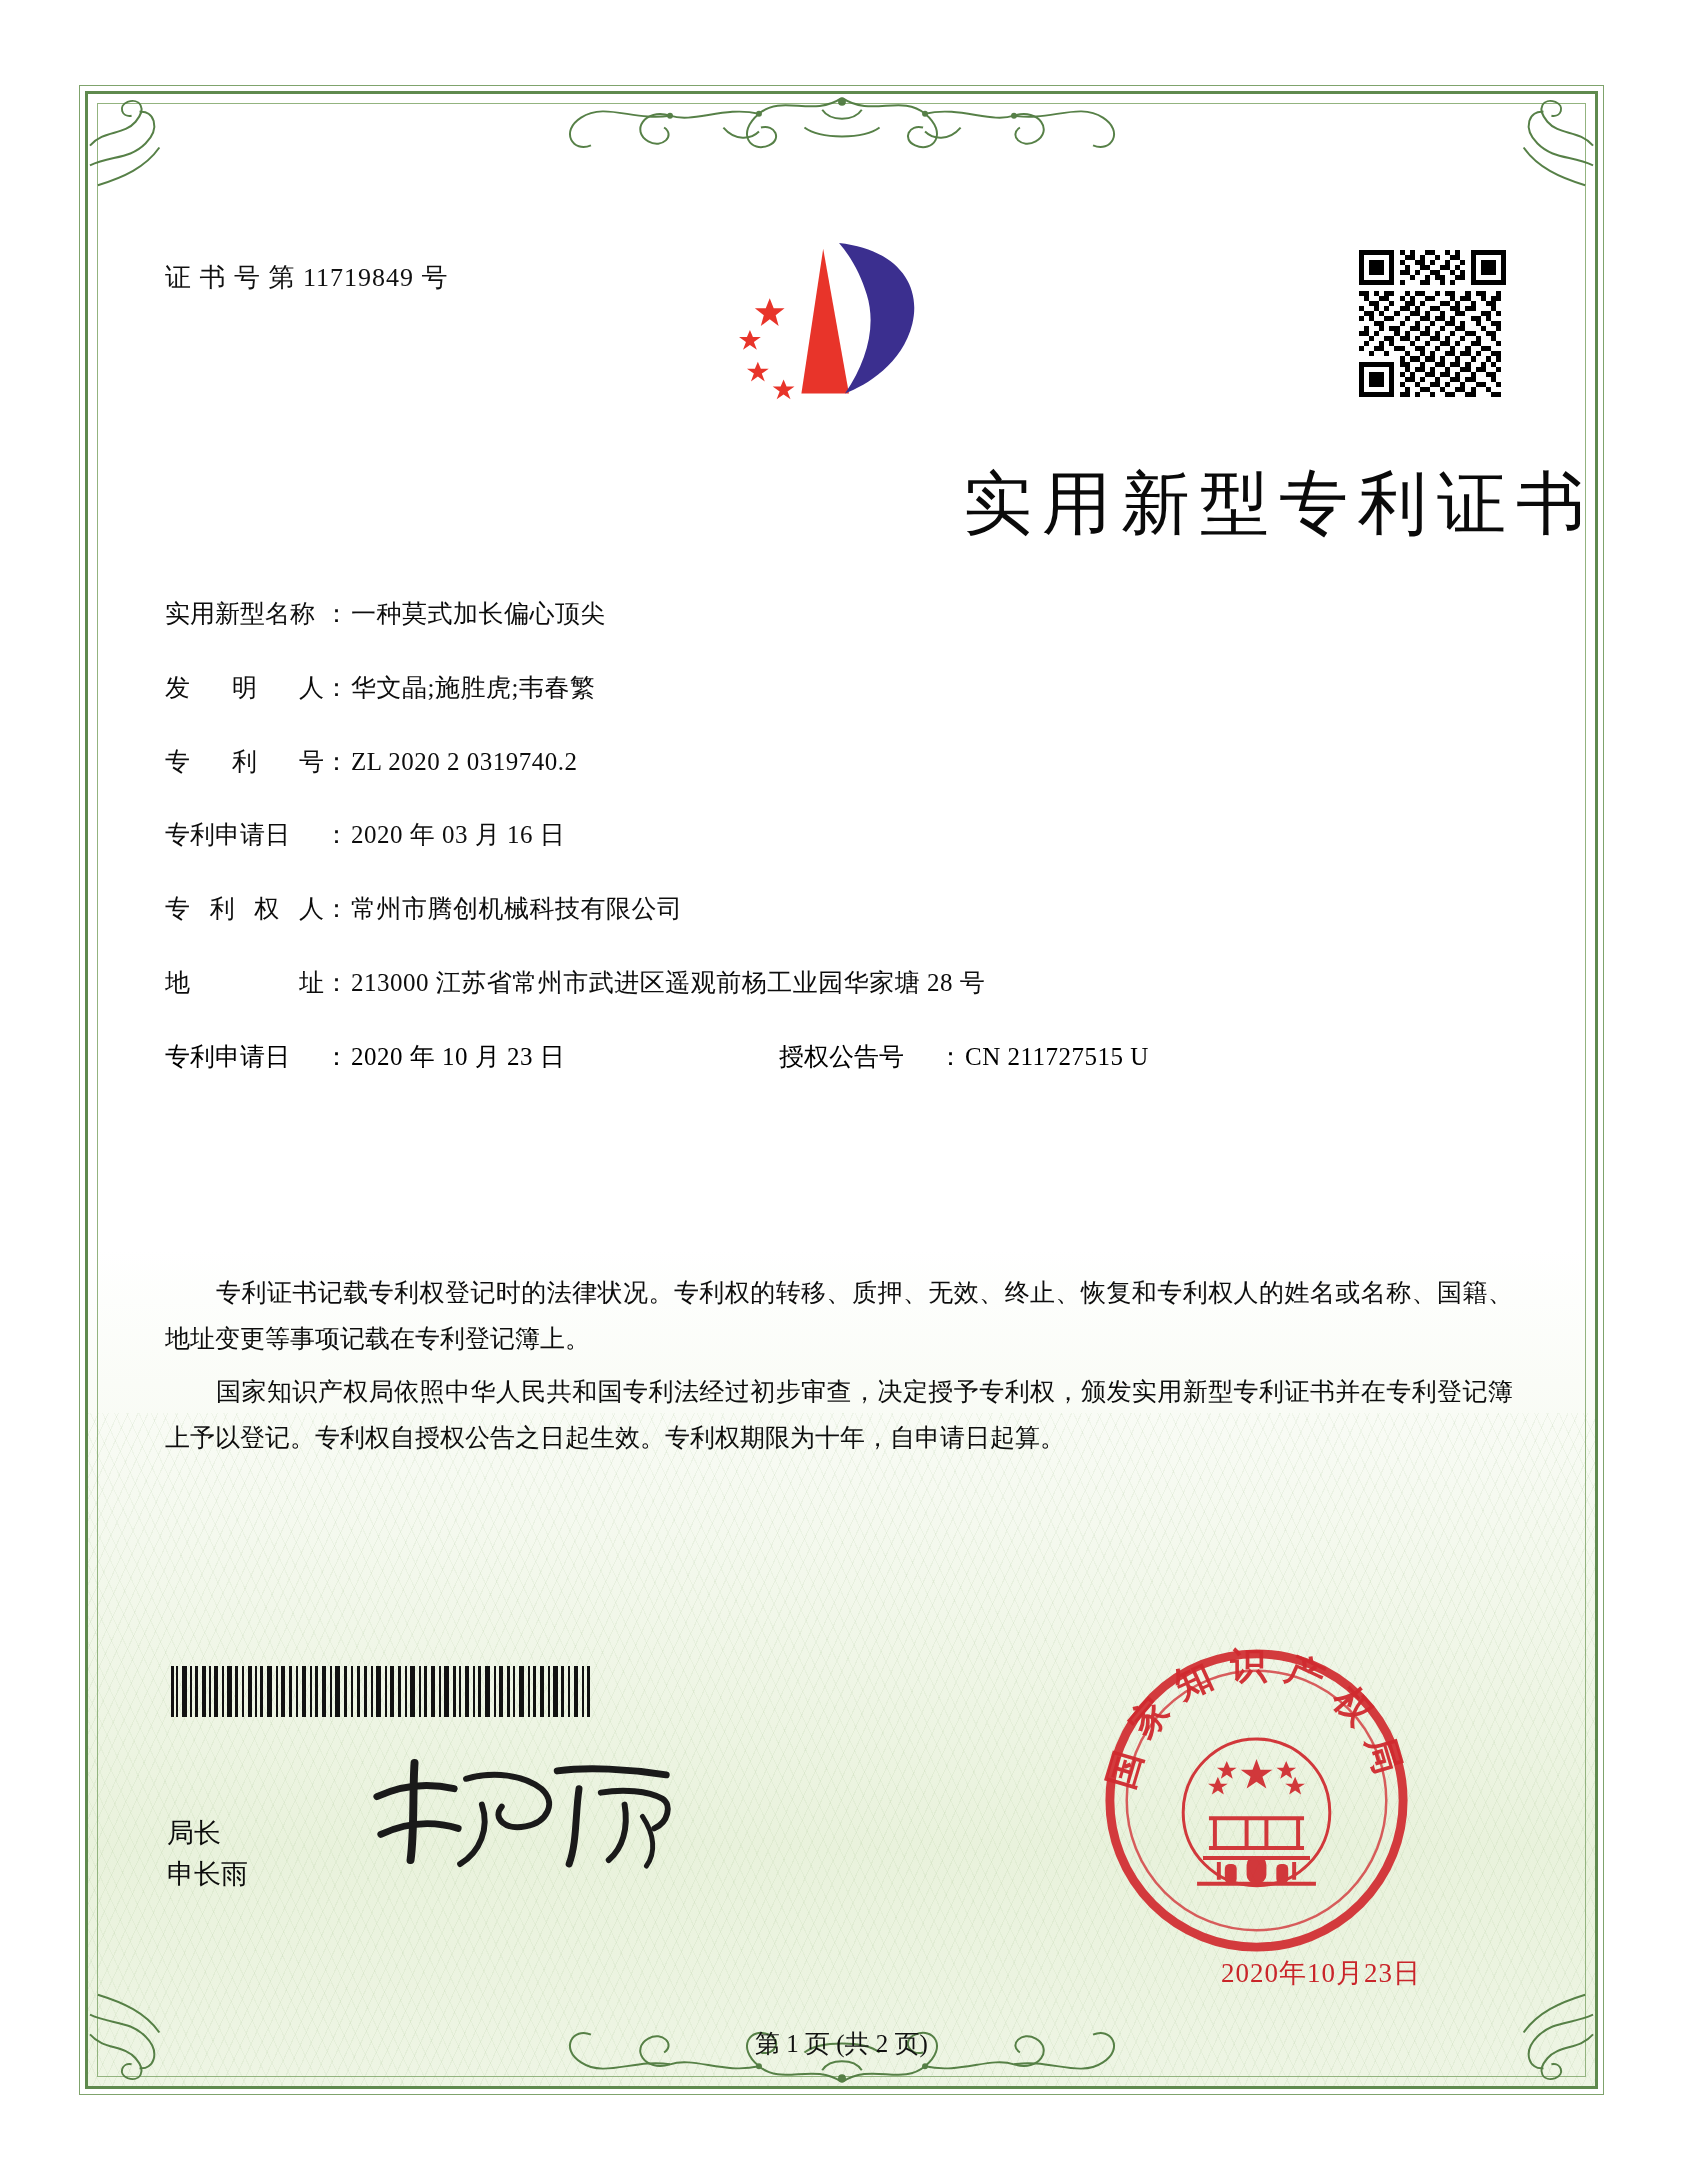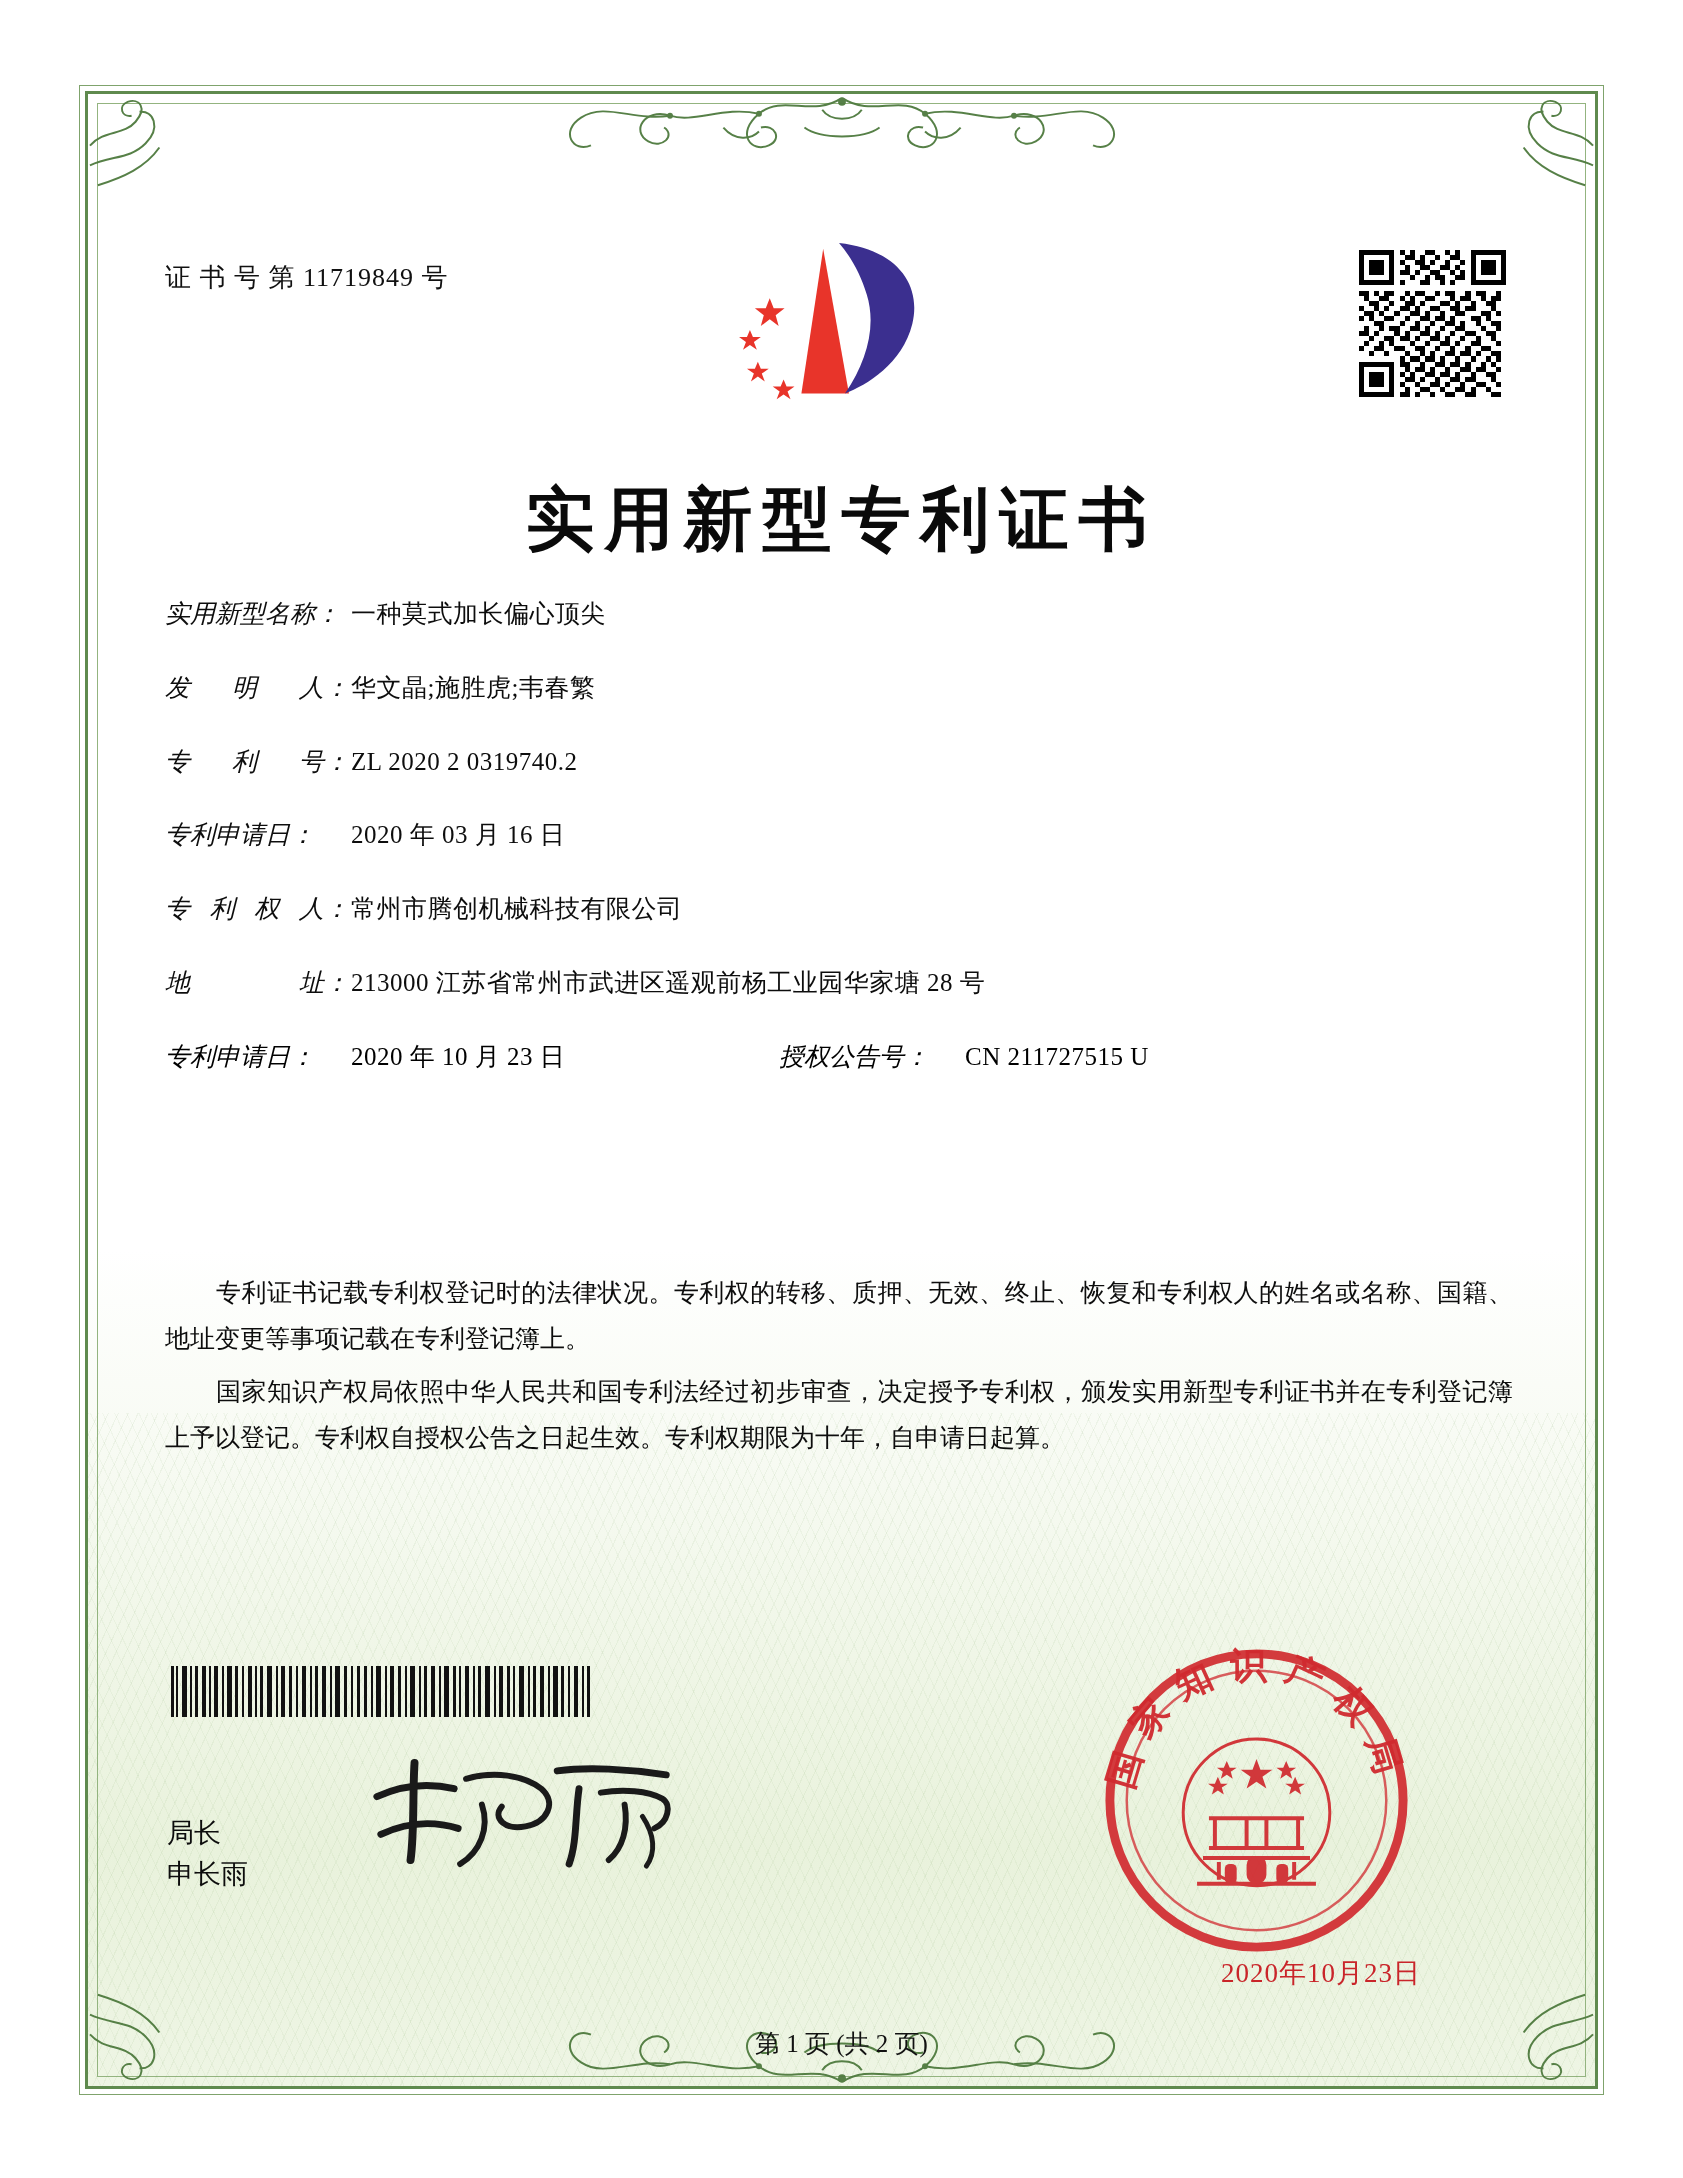--- a/index.html
+++ b/index.html
@@ -98,27 +98,26 @@
     width: 147px;
     height: 147px;
   }
 
   
   .title {
     position: absolute;
     left: 0;
     right: 0;
     top: 364px;
-    text-align: center;
+    text-align: right;
     font-size: 69px;
-    font-weight: bold;
+    font-weight: normal;
     letter-spacing: 10px;
     color: #0a0a0a;
     font-family: "DejaVu Serif", "Liberation Serif", serif;
-    margin-top: 16px;
   }
 
   
   .fields {
     position: absolute;
     left: 77px;
     top: 503px;
     width: 1346px;
   }
   .field {
@@ -126,22 +125,22 @@
     align-items: baseline;
     margin-bottom: 40px;
     font-size: 25px;
     color: #0d0d0d;
     line-height: 1.35;
   }
   .field-label {
     width: 186px;
     flex: 0 0 186px;
     display: flex;
+    justify-content: space-between;
     white-space: nowrap;
-    font-style: italic;
   }
   .field-label .lbl-txt { letter-spacing: 0px; }
   .field-colon { margin: 0 2px 0 0; }
   .field-value { flex: 1 1 auto; letter-spacing: 0.5px; }
 
   
   .spread-4 { display: inline-block; width: 162px; text-align: justify; text-align-last: justify; }
 
   .field-row-split {
     display: flex;

